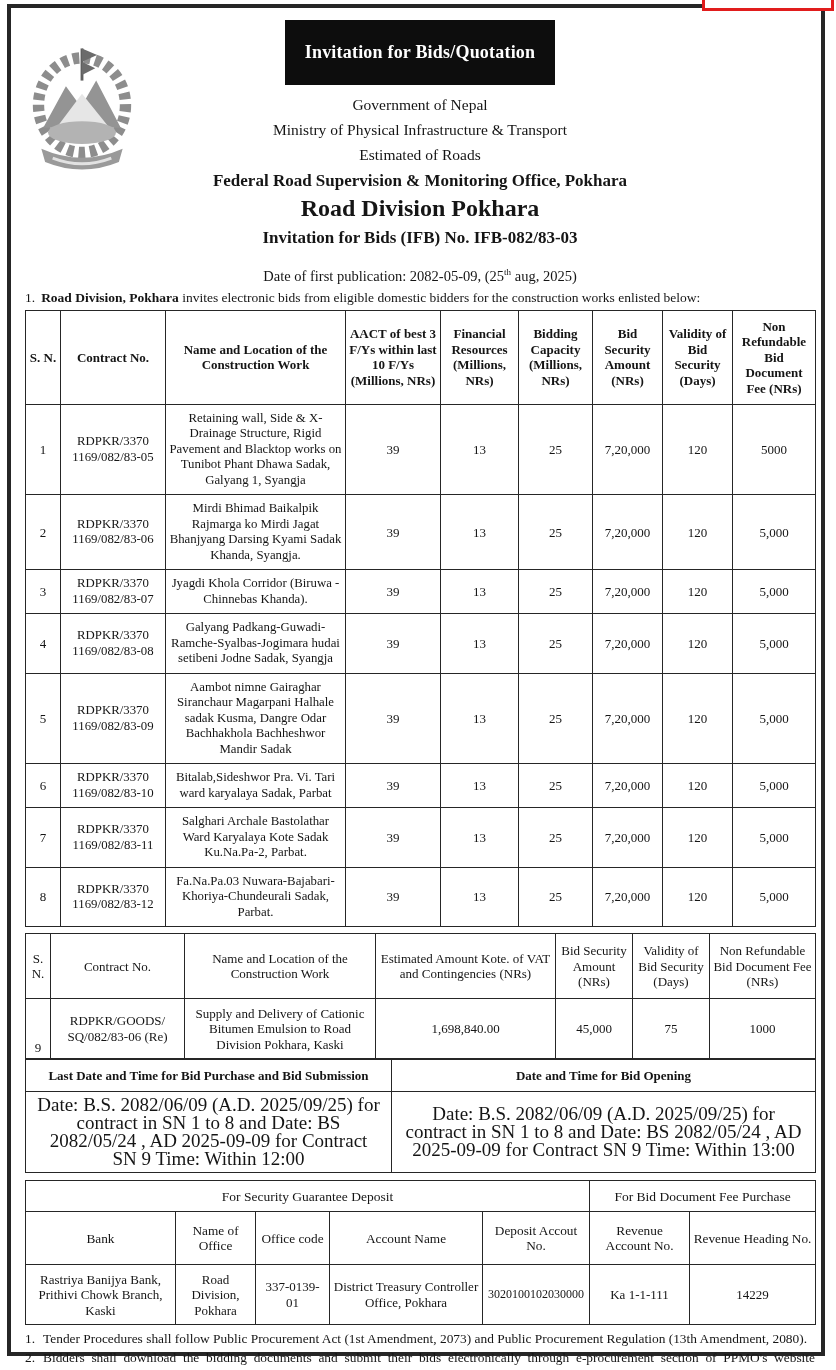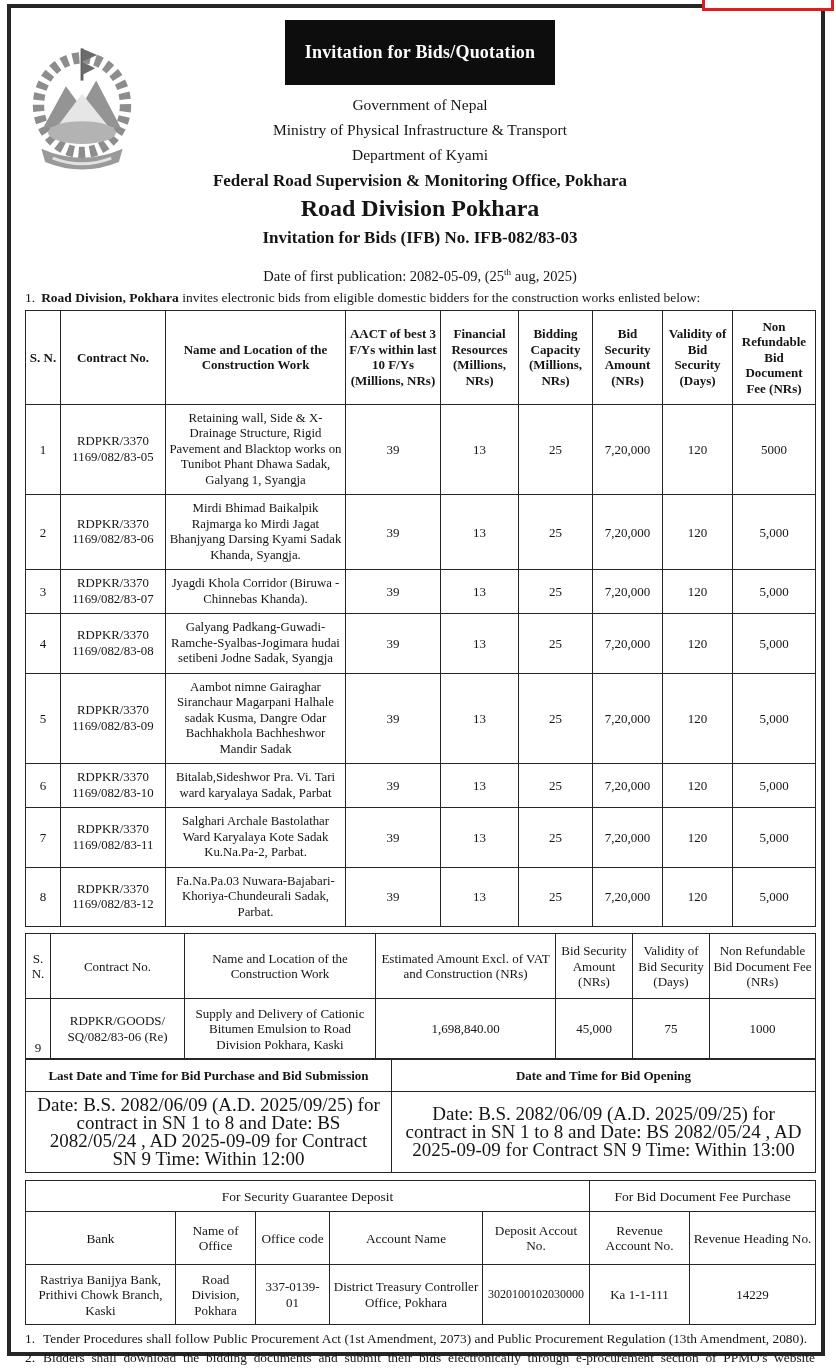--- a/index.html
+++ b/index.html
@@ -105,21 +105,21 @@
   <path d="M12 118 Q55 137 98 118 L94 132 Q55 148 16 132 Z" fill="#9a9a9a"></path>
   <path d="M24 128 Q55 140 86 128" stroke="#e2e2e2" stroke-width="3" fill="none"></path>
 </svg>
 
 <div class="content">
 
   <div class="banner">Invitation for Bids/Quotation</div>
 
   <div class="c gov-line">Government of Nepal</div>
   <div class="c gov-line">Ministry of Physical Infrastructure &amp; Transport</div>
-  <div class="c gov-line">Department of Kyami</div>
+  <div class="c gov-line">Estimated of Roads</div>
   <div class="c office-line">Federal Road Supervision &amp; Monitoring Office, Pokhara</div>
   <div class="c division-line">Road Division Pokhara</div>
   <div class="c ifb-line">Invitation for Bids (IFB) No. IFB-082/83-03</div>
   <div class="c pub-line"><span>Date of first publication: 2082-05-09, (25</span><sup>th</sup><span> aug, 2025)</span></div>
 
   <div class="intro-line"><span class="num">1.</span><span class="bold">Road Division, Pokhara</span><span> invites electronic bids from eligible domestic bidders for the construction works enlisted below:</span></div>
 
   <table class="works">
     <colgroup>
       <col style="width:35px">
@@ -253,21 +253,21 @@
       <col style="width:180px">
         <col style="width:77px">
         <col style="width:77px">
         <col style="width:106px">
     </colgroup>
     <thead>
       <tr>
         <th>S. N.</th>
         <th>Contract No.</th>
         <th>Name and Location of the Construction Work</th>
-        <th>Estimated Amount Excl. of VAT and Construction (NRs)</th>
+        <th>Estimated Amount Kote. of VAT and Contingencies (NRs)</th>
         <th>Bid Security Amount (NRs)</th>
         <th>Validity of Bid Security (Days)</th>
         <th>Non Refundable Bid Document Fee (NRs)</th>
       </tr>
     </thead>
     <tbody>
 
         <tr>
           <td class="sn-bottom">9</td>
           <td>RDPKR/GOODS/ SQ/082/83-06 (Re)</td>

